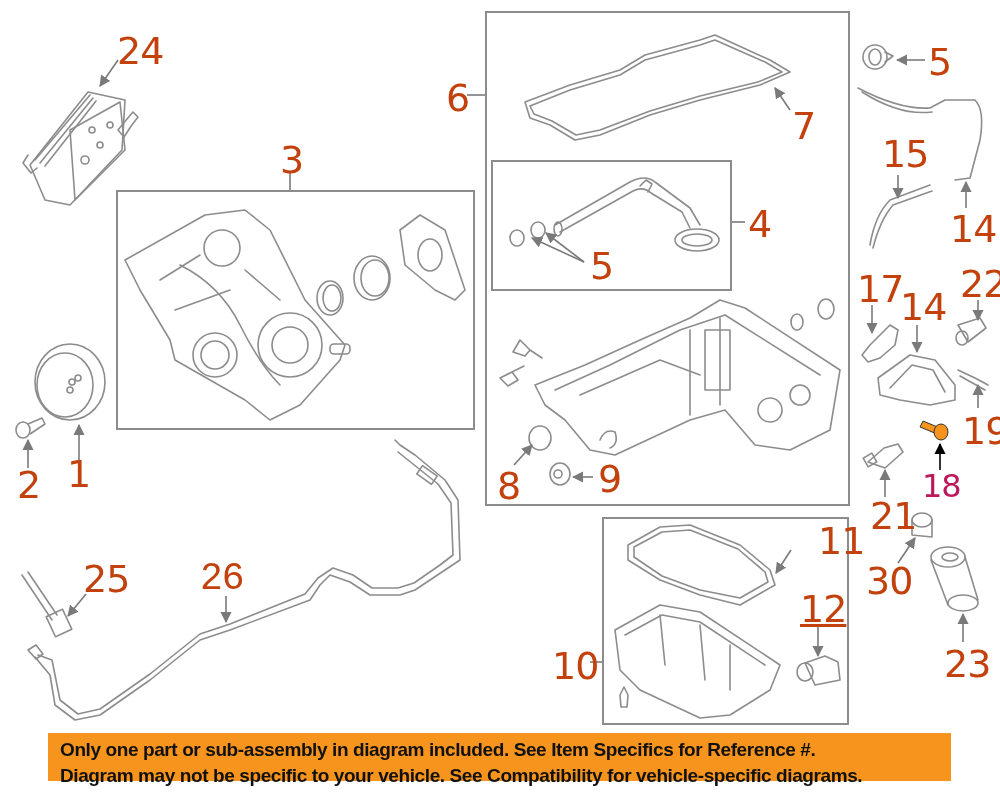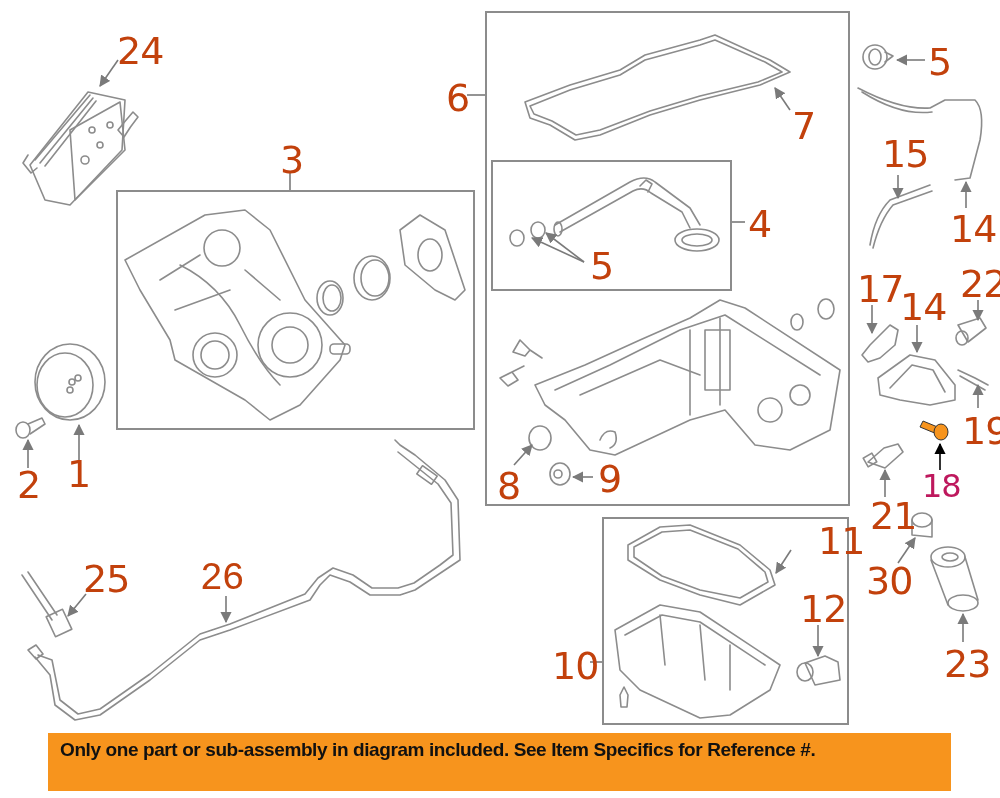--- a/index.html
+++ b/index.html
@@ -2,21 +2,21 @@
 <html><head>
 <meta charset="utf-8">
 <style>
   html, body { margin:0; padding:0; background:#ffffff; }
   body { width:1000px; height:798px; position:relative; overflow:hidden; font-family:"Liberation Sans", sans-serif; }
   .canvas { position:absolute; left:0; top:0; width:1000px; height:798px; }
   .box { position:absolute; border:2px solid #8c8c8c; box-sizing:border-box; background:#ffffff; }
   .callout { position:absolute; font-family:"DejaVu Sans", sans-serif; font-size:38px; color:#c2410c; line-height:1; letter-spacing:-1px; }
   .callout.hl { color:#be185d; font-size:32px; }
   svg.art { position:absolute; left:0; top:0; }
-  .banner { position:absolute; left:48px; top:733px; width:903px; height:58px; background:#f7941d; box-sizing:border-box; padding:4px 10px 0 12px; }
+  .banner { position:absolute; left:48px; top:733px; width:903px; height:48px; background:#f7941d; box-sizing:border-box; padding:4px 10px 0 12px; }
   .banner .line { font-family:"Liberation Sans", sans-serif; font-weight:bold; font-size:19px; color:#111111; line-height:26px; white-space:nowrap; letter-spacing:-0.4px; }
 </style>
 </head>
 <body>
 
 <div class="canvas">
 
   <div class="box" style="left:116px;top:190px;width:359px;height:240px;"></div>
   <div class="box" style="left:485px;top:11px;width:365px;height:495px;"></div>
   <div class="box" style="left:491px;top:160px;width:241px;height:131px;"></div>
@@ -220,31 +220,32 @@
   <span class="callout" style="left:67px;top:455px;">1</span>
   <span class="callout" style="left:17px;top:466px;">2</span>
   <span class="callout" style="left:446px;top:79px;">6</span>
   <span class="callout" style="left:792px;top:107px;">7</span>
   <span class="callout" style="left:748px;top:205px;">4</span>
   <span class="callout" style="left:590px;top:247px;">5</span>
   <span class="callout" style="left:497px;top:467px;">8</span>
   <span class="callout" style="left:598px;top:460px;">9</span>
   <span class="callout" style="left:552px;top:647px;">10</span>
   <span class="callout" style="left:792px;top:522px;margin-left:26px;">11</span>
-  <span class="callout" style="left:800px;top:590px;">12</span>
+  <span class="callout" style="left:800px;top:590px;text-decoration:underline;">12</span>
   <span class="callout" style="left:928px;top:43px;">5</span>
   <span class="callout" style="left:882px;top:135px;">15</span>
   <span class="callout" style="left:950px;top:210px;">14</span>
   <span class="callout" style="left:857px;top:270px;">17</span>
   <span class="callout" style="left:900px;top:288px;">14</span>
   <span class="callout" style="left:960px;top:265px;">22</span>
   <span class="callout" style="left:962px;top:412px;">19</span>
   <span class="callout hl" style="left:922px;top:470px;">18</span>
   <span class="callout" style="left:870px;top:497px;">21</span>
   <span class="callout" style="left:866px;top:562px;">30</span>
   <span class="callout" style="left:944px;top:645px;">23</span>
   <span class="callout" style="left:83px;top:560px;">25</span>
   <span class="callout" style="left:200px;top:560px;font-family:Liberation Mono, monospace;">26</span>
 
   <div class="banner">
     <div class="line">Only one part or sub-assembly in diagram included. See Item Specifics for Reference #.</div>
+    <div class="line">Diagram may not be specific to your vehicle. See Compatibility for vehicle-specific diagrams.</div>
   </div>
 </div>
 
 </body></html>

